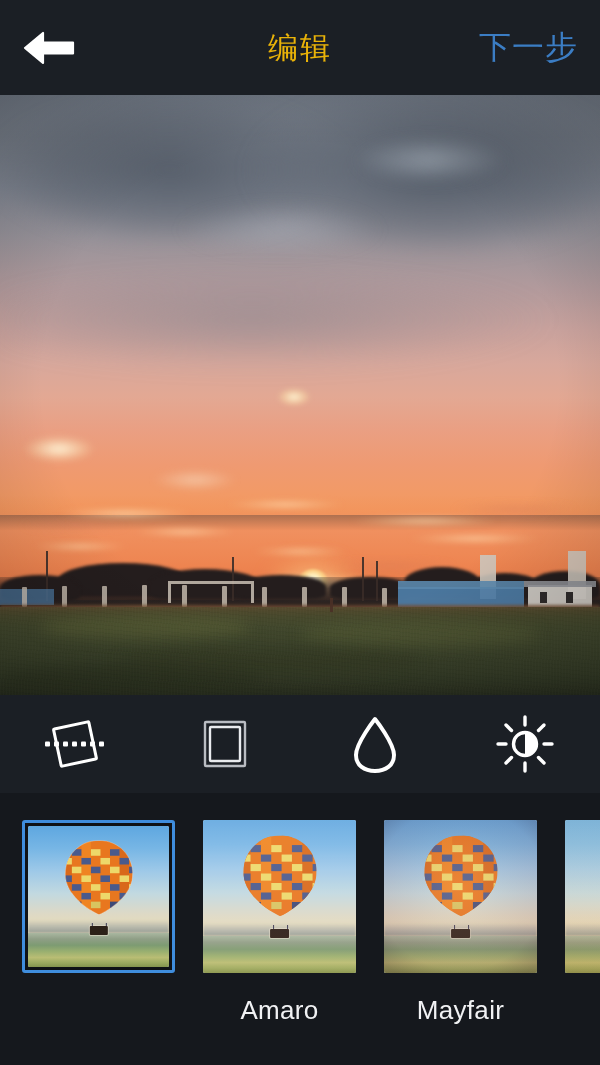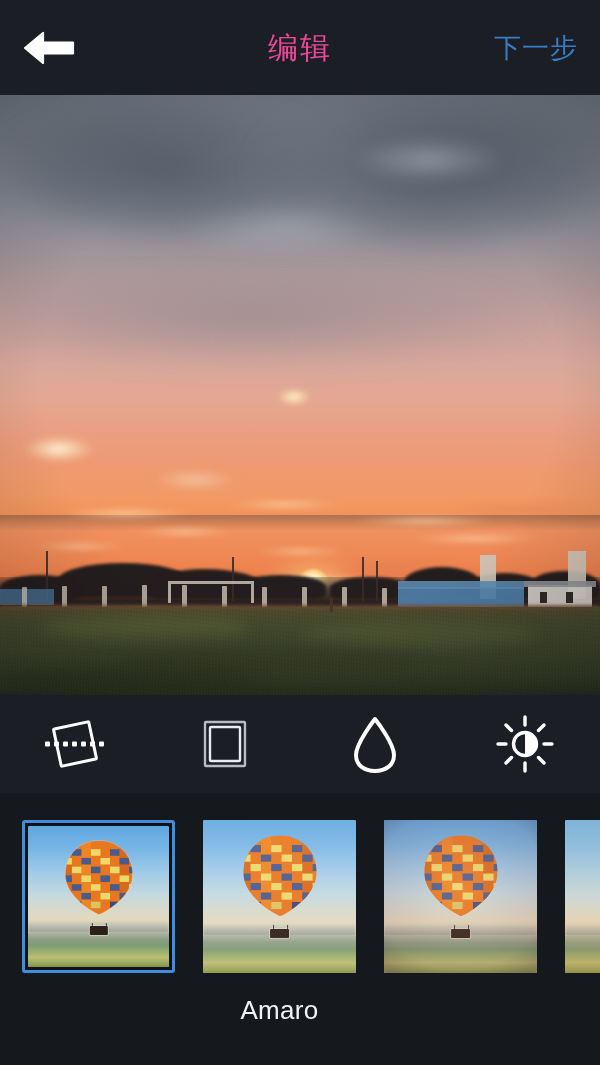--- a/index.html
+++ b/index.html
@@ -18,26 +18,26 @@
     display:flex; align-items:center;
   }
   .back-btn{
     position:absolute; left:18px; top:50%; transform:translateY(-50%);
     width:62px; height:48px; display:flex; align-items:center; justify-content:center;
     cursor:pointer;
   }
   .back-btn svg{ display:block; }
   .header-title{
     position:absolute; left:50%; top:50%; transform:translate(-50%,-50%);
-    color:#ec4899; font-size:30px; letter-spacing:2px; font-weight:400;
+    color:#eab308; font-size:30px; letter-spacing:2px; font-weight:400;
     white-space:nowrap;
   }
   .next-btn{
     position:absolute; right:22px; top:50%; transform:translateY(-50%);
-    color:#3b7dc4; font-size:27px; letter-spacing:1px; cursor:pointer;
+    color:#3b7dc4; font-size:32px; letter-spacing:1px; cursor:pointer;
     white-space:nowrap; font-weight:400;
   }
 
   
   .photo-wrap{
     position:relative; width:600px; height:600px; overflow:hidden;
     background:#2b2f36;
   }
   .photo{ position:absolute; inset:0; overflow:hidden; }
 
@@ -610,20 +610,21 @@
                     <rect x="39" y="86" width="13" height="9" fill="#d8c560"></rect>
                     <rect x="65" y="86" width="13" height="9" fill="#3d4a78"></rect>
                   </g>
                 </g>
               </svg>
             </div>
             <div class="basket"></div>
             <div class="thumb-tone tone-mayfair"></div>
           </div>
         </div>
+        <div class="filter-label">Mayfair</div>
       </div>
 
       <div class="filter-item partial">
         <div class="thumb-box">
           <div class="thumb">
             <div class="thumb-sky"></div>
             <div class="thumb-haze"></div>
             <div class="thumb-ground"></div>
 
             <div class="thumb-tone tone-rise"></div>

